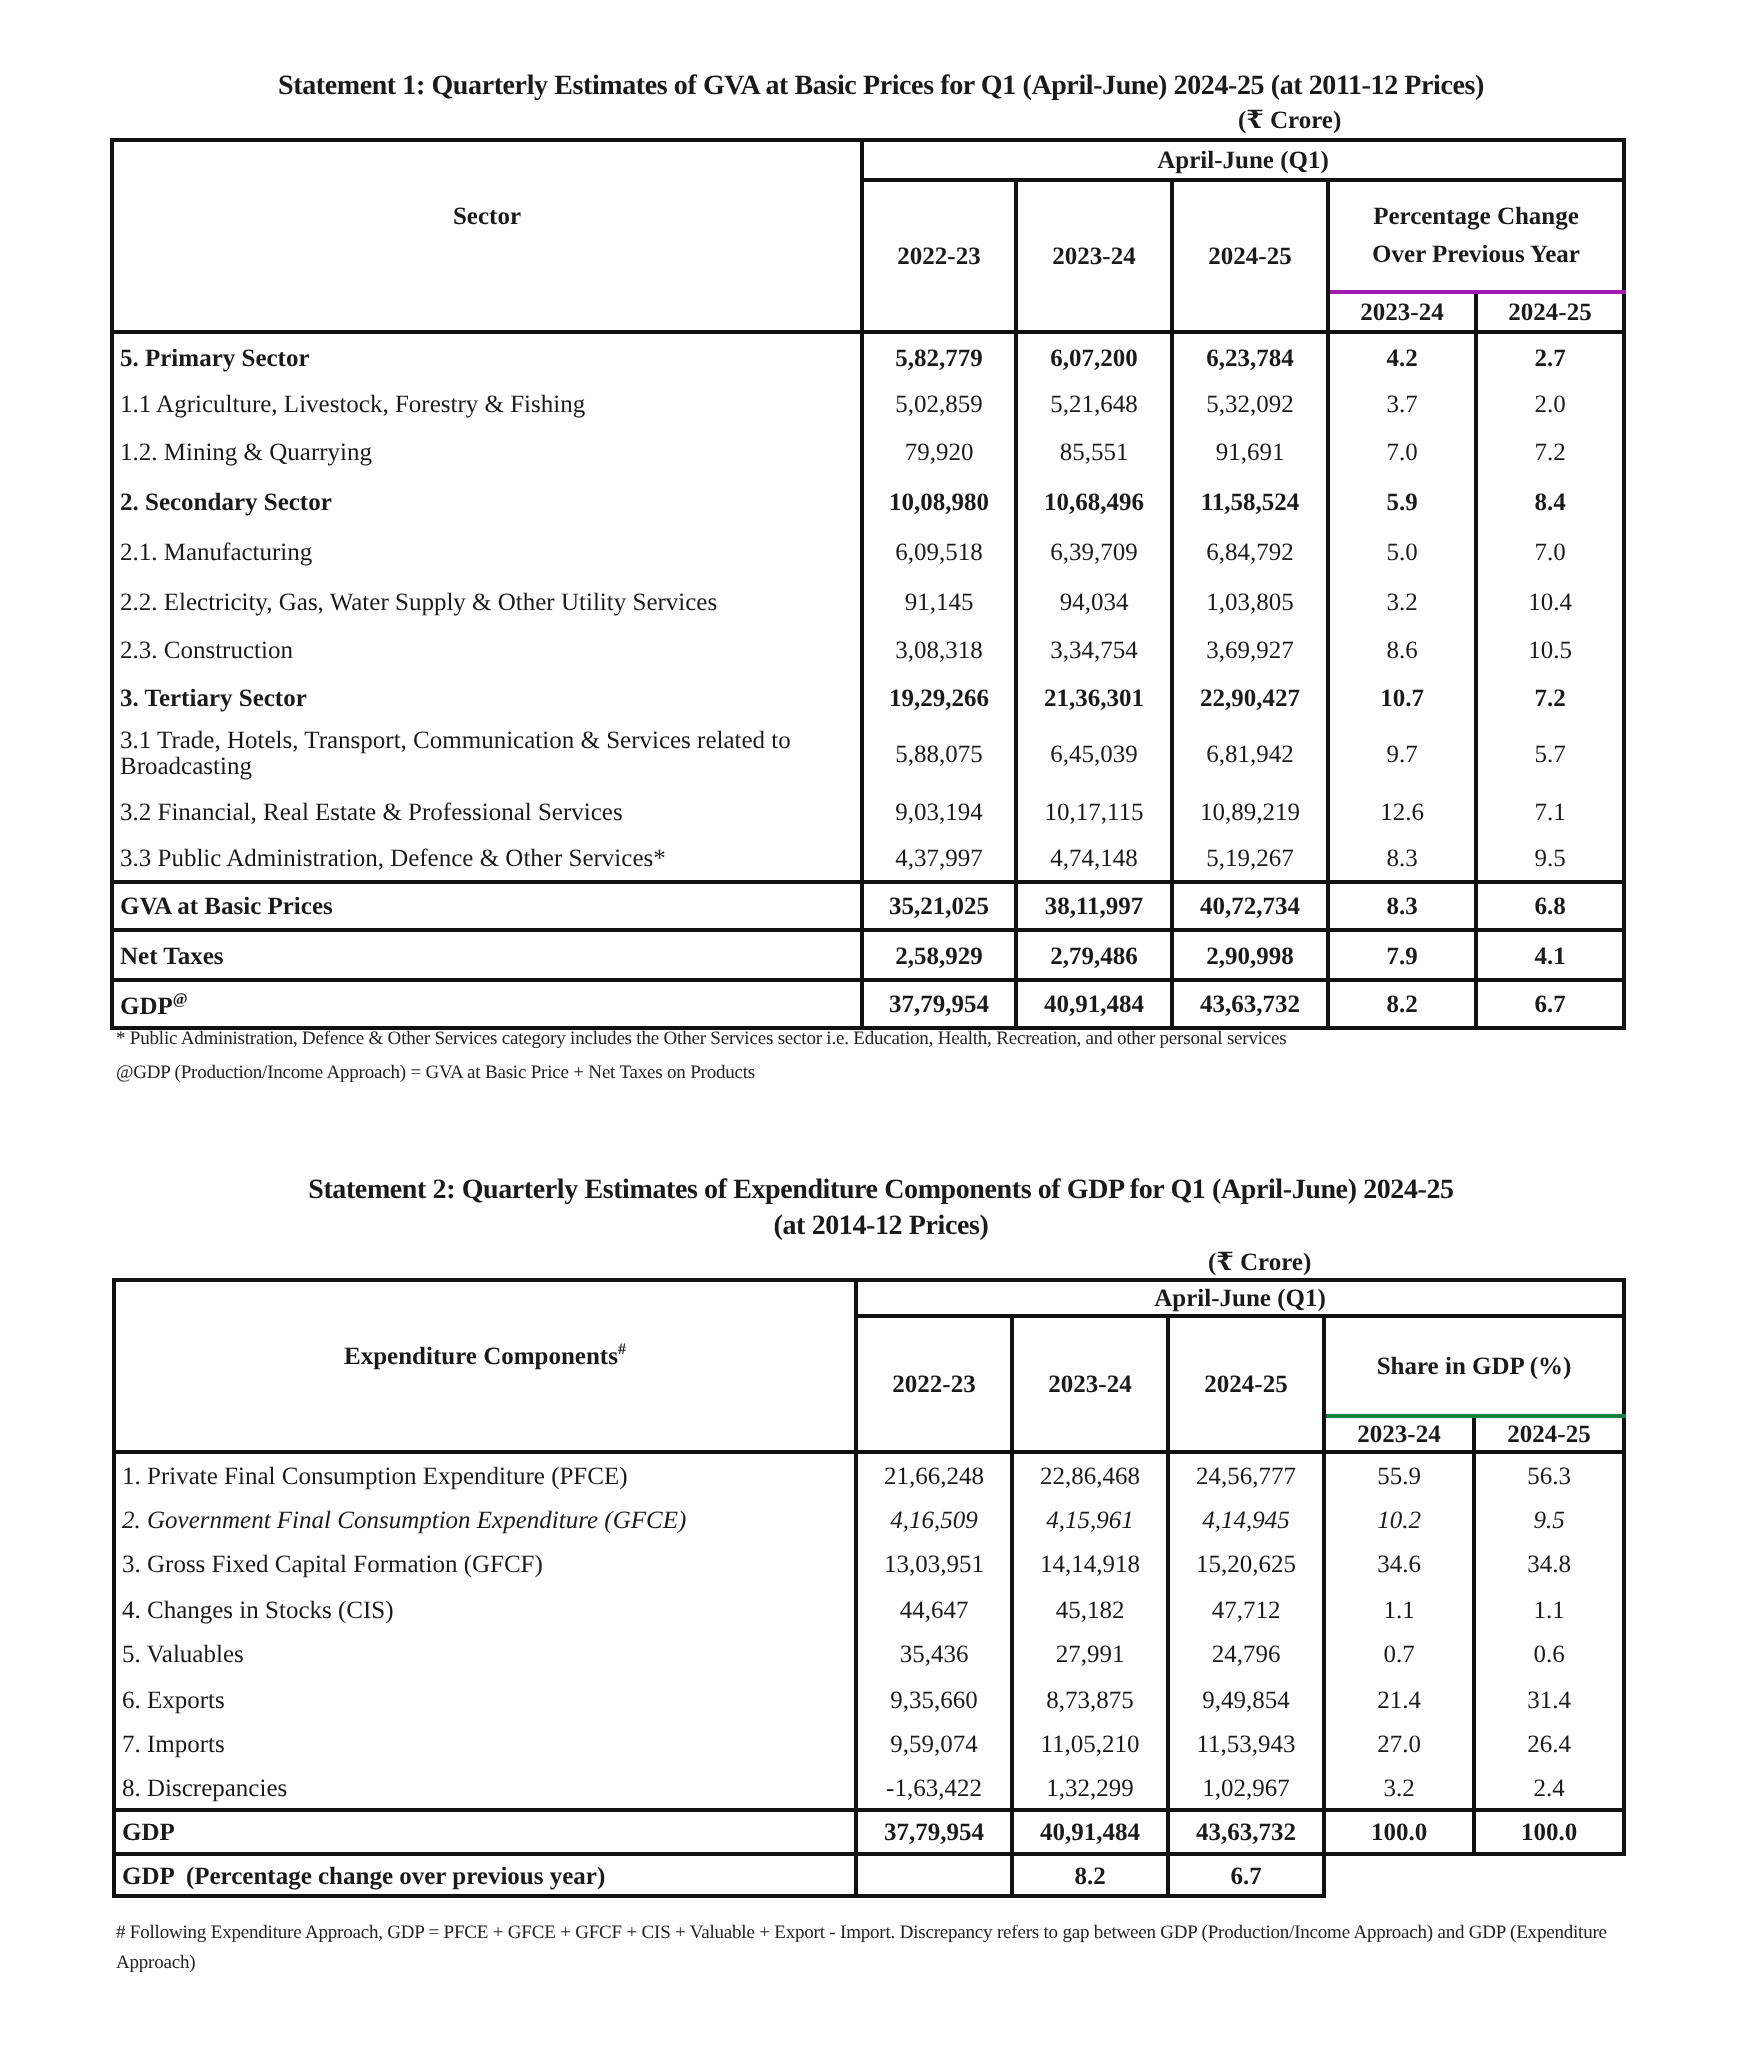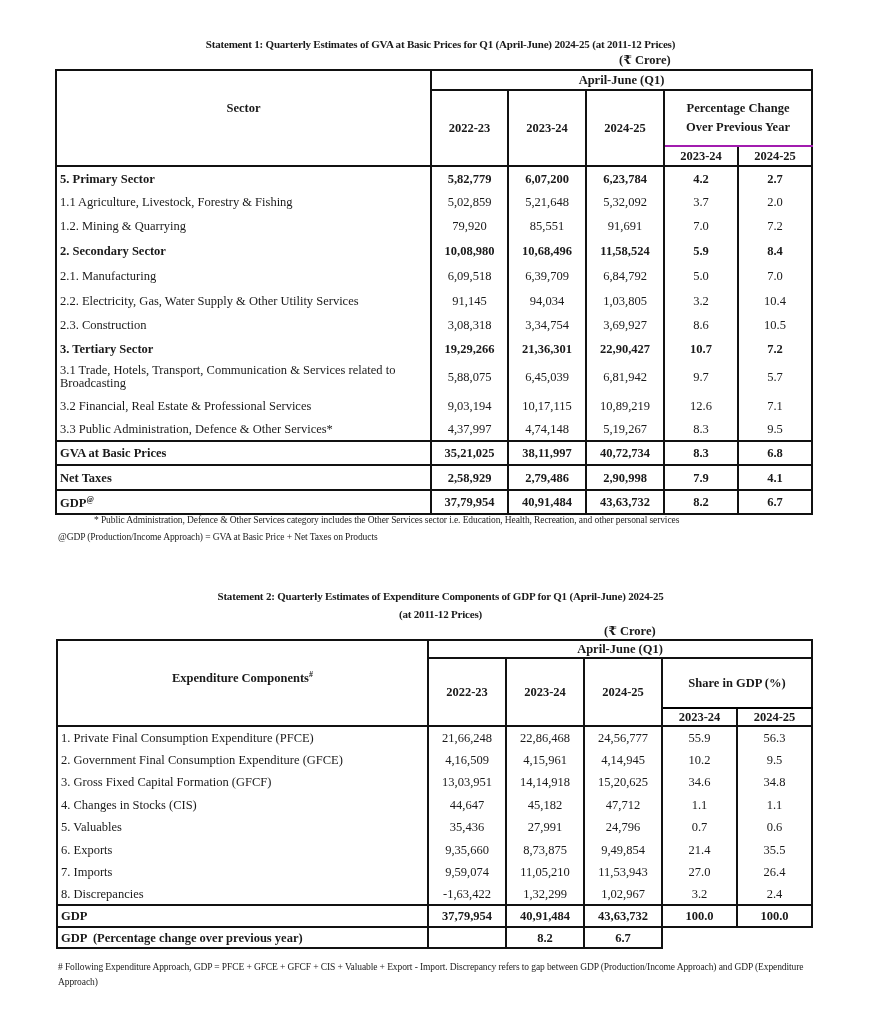--- a/index.html
+++ b/index.html
@@ -2,21 +2,21 @@
 <html><head>
 <meta charset="utf-8">
 <style>
   html, body { margin: 0; padding: 0; background: #ffffff; }
   body {
     width: 881px; height: 1023px; position: relative; overflow: hidden;
     font-family: "Liberation Serif", "DejaVu Serif", serif; color: #1a1a1a;
   }
   .stmt-title {
     position: absolute; left: 0; width: 881px; text-align: center;
-    font-weight: bold; font-size: 11px; line-height: 16px; letter-spacing: -0.2px;
+    font-weight: bold; font-size: 14px; line-height: 16px; letter-spacing: -0.2px;
   }
   .unit {
     position: absolute; font-weight: bold; font-size: 12.5px; line-height: 14px;
   }
   table.t {
     position: absolute; border-collapse: collapse; table-layout: fixed;
     font-size: 12.5px; line-height: 14px;
   }
   table.t td, table.t th {
     padding: 0 3px; vertical-align: middle; overflow: hidden; white-space: nowrap;
@@ -180,25 +180,25 @@
     </td>
     <td class="num b br bt bb">37,79,954</td>
     <td class="num b br bt bb">40,91,484</td>
     <td class="num b br bt bb">43,63,732</td>
     <td class="num b br bt bb">8.2</td>
     <td class="num b br bt bb">6.7</td>
   </tr>
 </tbody>
   </table>
 
-<div class="note" style="top:513px; left:58px;margin-left:36px;">* Public Administration, Defence &amp; Other Services category includes the Other Services sector i.e. Education, Health, Recreation, and other personal services</div>
+<div class="note" style="top:513px; left:58px;">* Public Administration, Defence &amp; Other Services category includes the Other Services sector i.e. Education, Health, Recreation, and other personal services</div>
 <div class="note" style="top:530px; left:58px;">@GDP (Production/Income Approach) = GVA at Basic Price + Net Taxes on Products</div>
 
 <div class="stmt-title" style="top:588px;">Statement 2: Quarterly Estimates of Expenditure Components of GDP for Q1 (April-June) 2024-25</div>
-<div class="stmt-title" style="top:606px;">(at 2011-12 Prices)</div>
+<div class="stmt-title" style="top:606px;">(at 2014-12 Prices)</div>
 <div class="unit" style="top:624px; left:604px;">(₹ Crore)</div>
 
 <table class="t" style="top:639px; left:56px; width:755px;">
   <colgroup>
     <col style="width:371px">
       <col style="width:78px">
       <col style="width:78px">
       <col style="width:78px">
       <col style="width:75px">
       <col style="width:75px">
@@ -207,36 +207,36 @@
       <tr style="height:18px;">
     <th rowspan="3" class="bt bl br" style="padding-bottom:12px;">
       <span>Expenditure Components</span><sup style="font-size:8px;">#</sup>
     </th>
     <th colspan="5" class="bt br" style="border-bottom:2px solid #111;">April-June (Q1)</th>
   </tr>
   <tr style="height:50px;">
     <th rowspan="2" class="br">2022-23</th>
     <th rowspan="2" class="br">2023-24</th>
     <th rowspan="2" class="br">2024-25</th>
-    <th colspan="2" class="br" style="border-bottom:2px solid #000000;">Share in GDP (%)</th>
+    <th colspan="2" class="br" style="border-bottom:2px solid #15803d;">Share in GDP (%)</th>
   </tr>
   <tr style="height:18px;">
     <th class="br">2023-24</th>
     <th class="br">2024-25</th>
   </tr>
 
   <tr style="height:22px;">
     <td class="lbl bl br bt">1. Private Final Consumption Expenditure (PFCE)</td>
     <td class="num br bt">21,66,248</td>
     <td class="num br bt">22,86,468</td>
     <td class="num br bt">24,56,777</td>
     <td class="num br bt">55.9</td>
     <td class="num br bt">56.3</td>
   </tr>
-  <tr style="height:23px;">
+  <tr style="height:23px;font-style:italic;">
     <td class="lbl bl br">2. Government Final Consumption Expenditure (GFCE)</td>
     <td class="num br">4,16,509</td>
     <td class="num br">4,15,961</td>
     <td class="num br">4,14,945</td>
     <td class="num br">10.2</td>
     <td class="num br">9.5</td>
   </tr>
   <tr style="height:22px;">
     <td class="lbl bl br">3. Gross Fixed Capital Formation (GFCF)</td>
     <td class="num br">13,03,951</td>
@@ -260,21 +260,21 @@
     <td class="num br">24,796</td>
     <td class="num br">0.7</td>
     <td class="num br">0.6</td>
   </tr>
   <tr style="height:23px;">
     <td class="lbl bl br">6. Exports</td>
     <td class="num br">9,35,660</td>
     <td class="num br">8,73,875</td>
     <td class="num br">9,49,854</td>
     <td class="num br">21.4</td>
-    <td class="num br">35.5</td>
+    <td class="num br">31.4</td>
   </tr>
   <tr style="height:22px;">
     <td class="lbl bl br">7. Imports</td>
     <td class="num br">9,59,074</td>
     <td class="num br">11,05,210</td>
     <td class="num br">11,53,943</td>
     <td class="num br">27.0</td>
     <td class="num br">26.4</td>
   </tr>
   <tr style="height:22px;">

